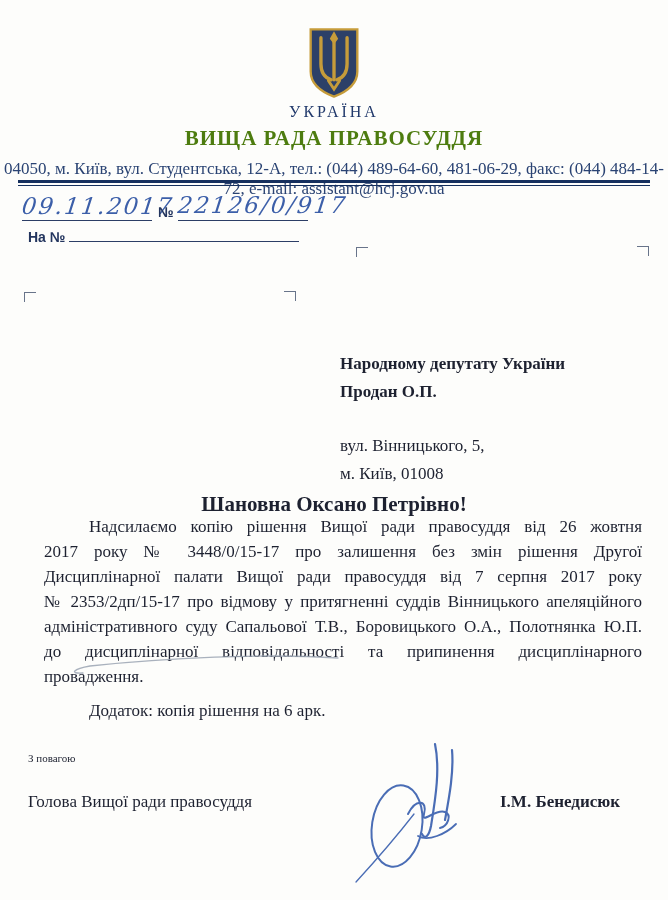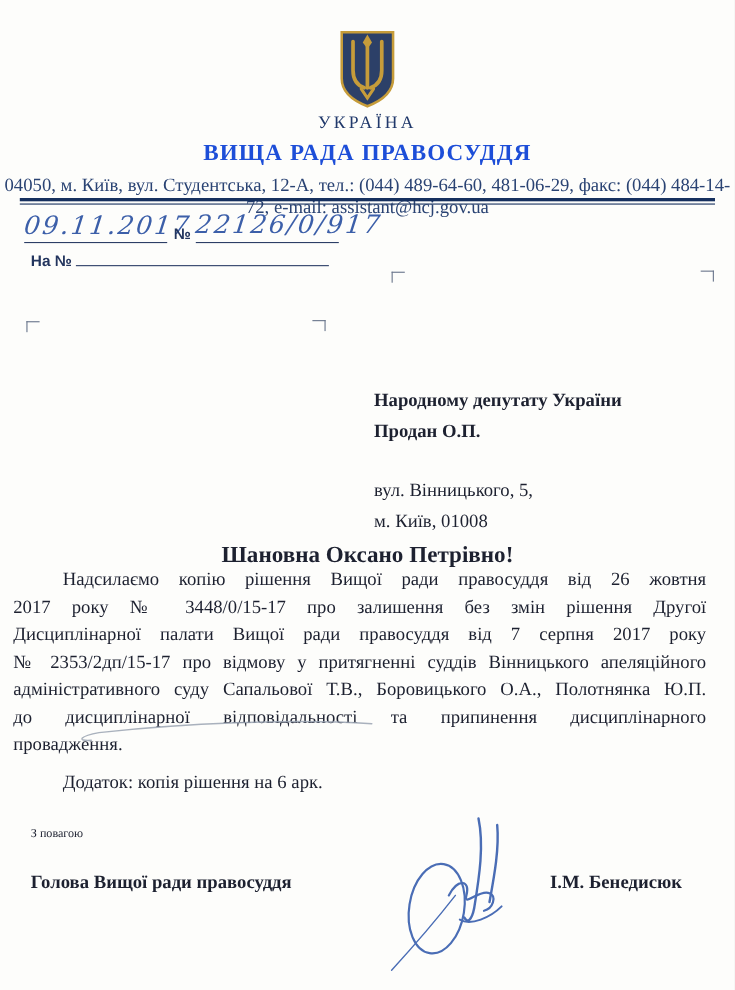--- a/index.html
+++ b/index.html
@@ -5,21 +5,21 @@
   html,body { margin:0; padding:0; background:#e8e8e8; }
   .page {
     position:relative; width:668px; height:900px; margin:0 auto;
     background:#fdfdfb; overflow:hidden;
     font-family:"Liberation Serif", serif; color:#1d2130;
   }
   
   .letterhead { position:absolute; top:16px; left:0; right:0; text-align:center; }
   .emblem { display:block; margin:10px auto 0; width:56px; height:74px; }
   .country  { margin-top:3px; font-size:16px; letter-spacing:3px; color:#21396b; }
-  .org      { margin-top:5px; font-size:21px; font-weight:bold; letter-spacing:1px; color:#1d4ed8; }
+  .org      { margin-top:5px; font-size:21px; font-weight:bold; letter-spacing:1px; color:#4d7c0f; }
   .contacts { margin-top:8px; font-size:17px; color:#2a4373; }
   .rule { position:absolute; left:18px; right:18px; top:180px; }
   .rule-thick { height:3px; background:#16305e; }
   .rule-thin  { height:1px; background:#16305e; margin-top:2px; }
   
   .hw {
     display:inline-block; font-family:"DejaVu Serif", serif; font-style:italic;
     color:#3c5fa9; transform:skewX(-7deg); letter-spacing:2px; white-space:nowrap;
   }
   .date-line { position:absolute; left:22px; top:192px; width:130px; height:28px;
@@ -38,29 +38,29 @@
   .cmark { position:absolute; width:11px; height:9px; }
   .cmark.tl { border-left:1.5px solid #68748a; border-top:1.5px solid #68748a; }
   .cmark.tr { border-right:1.5px solid #68748a; border-top:1.5px solid #68748a; }
   
   .recipient { position:absolute; left:340px; top:350px; font-size:17px; line-height:28px; }
   .recipient .bold { font-weight:bold; }
   .recipient .gap { margin-top:26px; }
   
   .salutation { position:absolute; left:0; right:0; top:492px; text-align:center;
                 font-weight:bold; font-size:21px; }
-  .body-text { position:absolute; left:12px; right:26px; top:514px; font-size:17px; }
+  .body-text { position:absolute; left:44px; right:26px; top:514px; font-size:17px; }
   .body-line { line-height:25px; text-align:justify; text-align-last:justify; }
   .body-line.first { padding-left:45px; }
   .body-line.last  { text-align-last:left; }
   .attachment { margin-top:9px; padding-left:45px; line-height:25px; }
   .pen-mark { position:absolute; left:45px; top:652px; width:295px; height:24px; }
   
   .closing { position:absolute; left:28px; top:752px; font-weight:normal; font-size:11px; }
-  .signer-title { position:absolute; left:28px; top:792px; font-weight:bold; font-size:17px; }
+  .signer-title { position:absolute; left:28px; top:792px; font-weight:normal; font-size:17px; }
   .signer-name  { position:absolute; left:500px; top:792px; font-weight:bold; font-size:17px; }
   .signature { position:absolute; left:348px; top:740px; width:136px; height:148px; }
 </style>
 </head>
 <body>
 
 <div class="page">
 
   <div class="letterhead">
     <svg class="emblem" viewBox="0 0 60 78">

